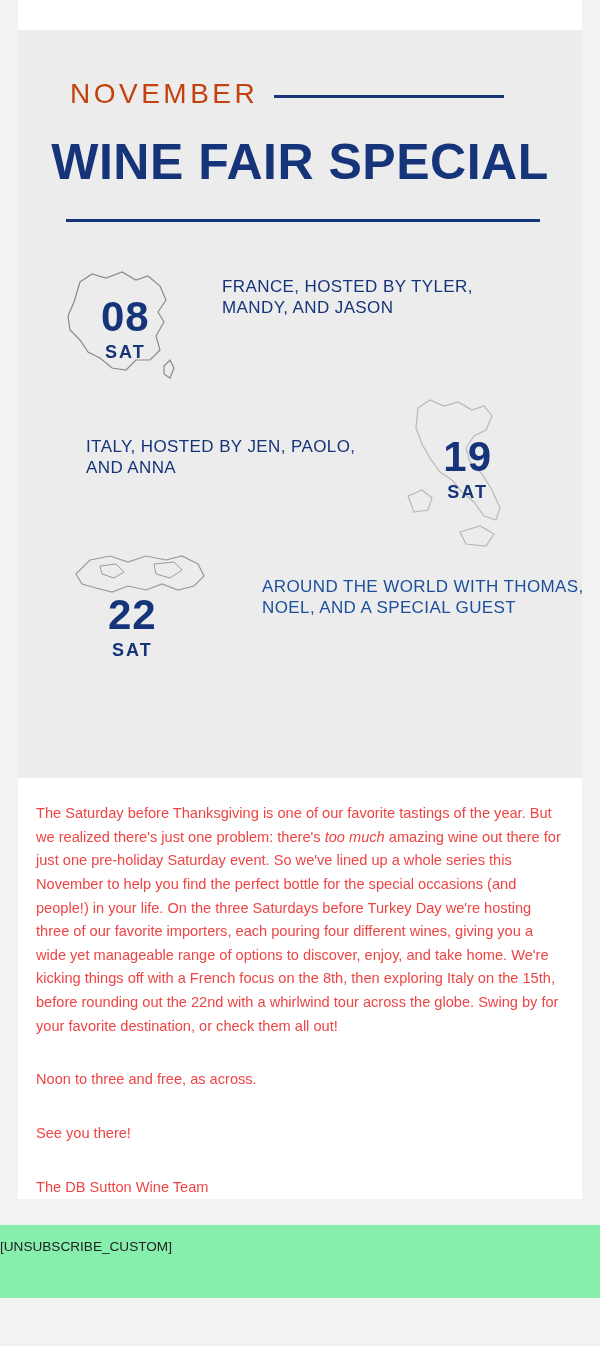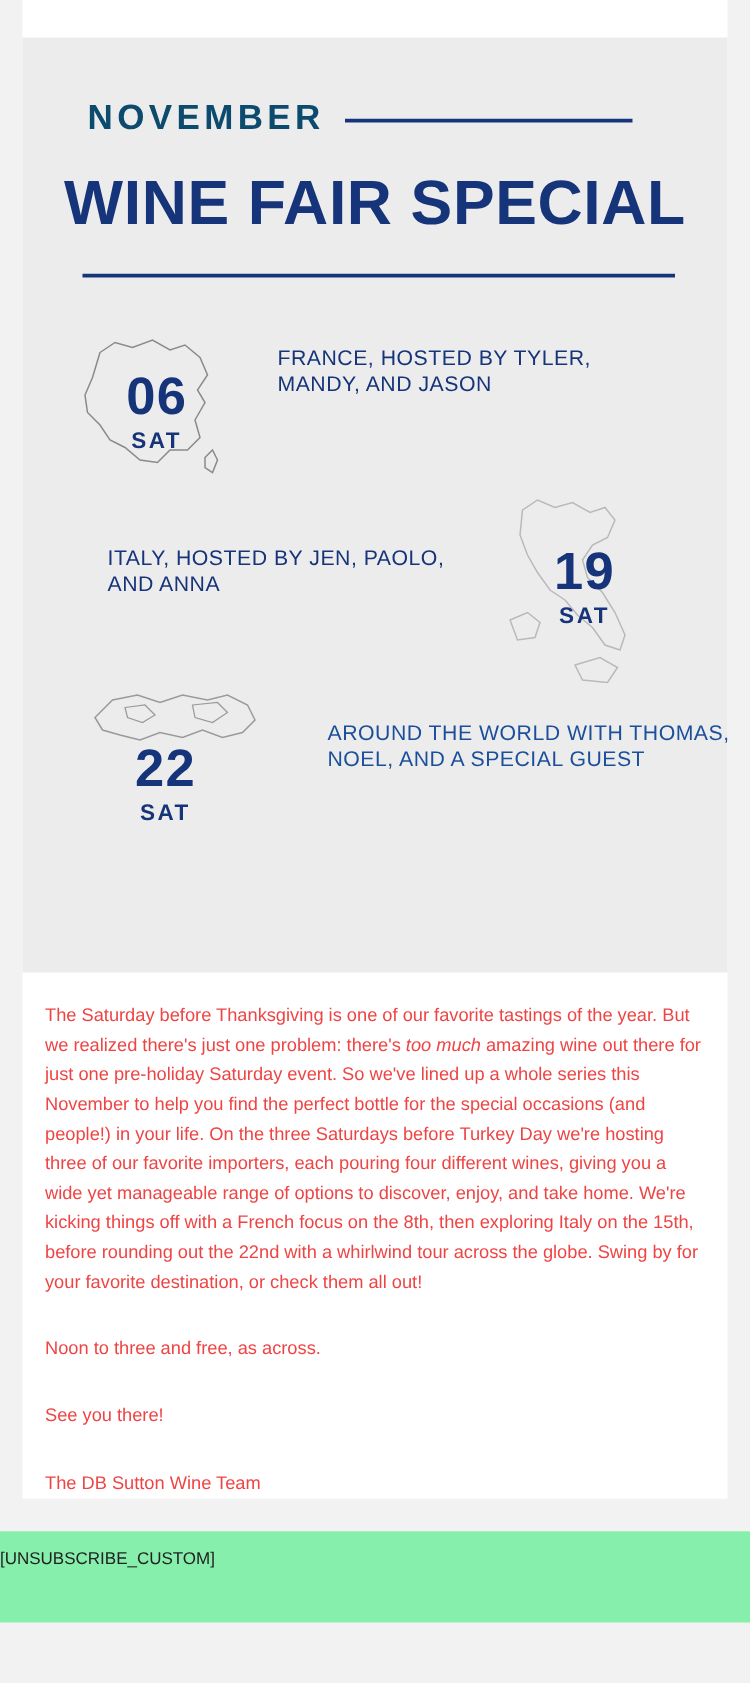--- a/index.html
+++ b/index.html
@@ -45,23 +45,23 @@
     height: 100%;
   }
   .kicker-row {
     display: flex;
     align-items: center;
     gap: 16px;
     padding: 48px 38px 0 52px;
   }
   .kicker {
     font-size: 28px;
-    font-weight: bold;
+    font-weight: normal;
     letter-spacing: 3.5px;
-    color: #0c4a6e;
+    color: #c2410c;
     white-space: nowrap;
   }
   .kicker-rule {
     flex: 1;
     height: 3px;
     background: #16347a;
     margin-top: 4px;
     max-width: 230px;
   }
   .title {
@@ -220,21 +220,21 @@
         <div class="events">
 
           <div class="event" id="event-france">
             <div class="map-wrap">
               <svg viewBox="0 0 160 140" width="160" height="140" aria-hidden="true">
                 <path d="M40 26 L52 18 L66 22 L82 16 L96 24 L108 20 L120 30 L126 44 L118 56 L124 66 L116 80 L120 94 L110 104 L96 104 L86 114 L72 112 L60 102 L48 96 L40 84 L30 74 L28 60 L34 46 Z" fill="none" stroke="#8a8a8a" stroke-width="1.2"></path>
                 <path d="M124 110 L130 104 L134 112 L130 122 L124 118 Z" fill="none" stroke="#8a8a8a" stroke-width="1.2"></path>
               </svg>
             </div>
             <div class="date-block">
-              <div class="date-num">06</div>
+              <div class="date-num">08</div>
               <div class="date-day">SAT</div>
             </div>
             <div class="event-text">FRANCE, HOSTED BY TYLER, MANDY, AND JASON</div>
           </div>
 
           <div class="event" id="event-italy">
             <div class="map-wrap">
               <svg viewBox="0 0 120 165" width="120" height="165" aria-hidden="true">
                 <path d="M18 16 L30 8 L44 14 L58 10 L72 18 L84 14 L92 24 L86 38 L74 44 L66 56 L70 70 L82 82 L92 98 L100 116 L96 128 L84 124 L74 110 L62 100 L52 88 L40 80 L30 66 L22 52 L16 36 Z" fill="none" stroke="#b9b9b9" stroke-width="1.2"></path>
                 <path d="M8 104 L22 98 L32 106 L28 118 L14 120 Z" fill="none" stroke="#b9b9b9" stroke-width="1.2"></path>

